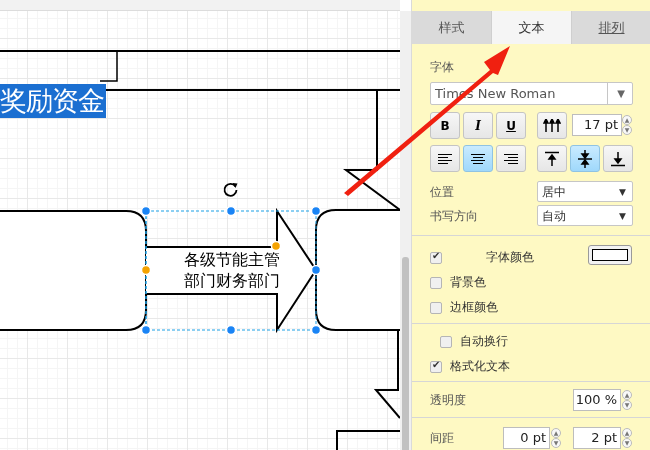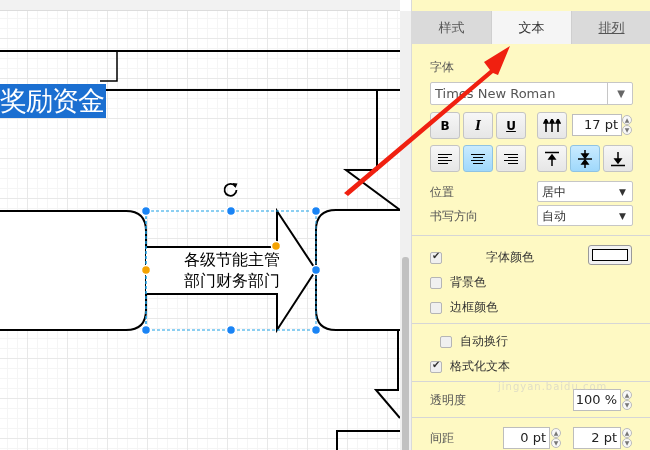--- a/index.html
+++ b/index.html
@@ -310,18 +310,17 @@
       <span>▼</span>
   </div>
   <div class="spin-input" style="left:161px; top:427px; width:48px;">2 pt</div>
   <div class="spinner" style="left:210px; top:428px;">
     <span>▲</span>
       <span>▼</span>
   </div>
 </div>
 
 <div class="watermark">
-  <small>jingyan.baidu.com</small>
 </div>
 
 <svg class="annot" width="650" height="450">
   <polygon points="344,193 490,70 484,62 510,46 498,75 493,73 348,196" fill="#f02010"></polygon>
 </svg>
 
 </body></html>

